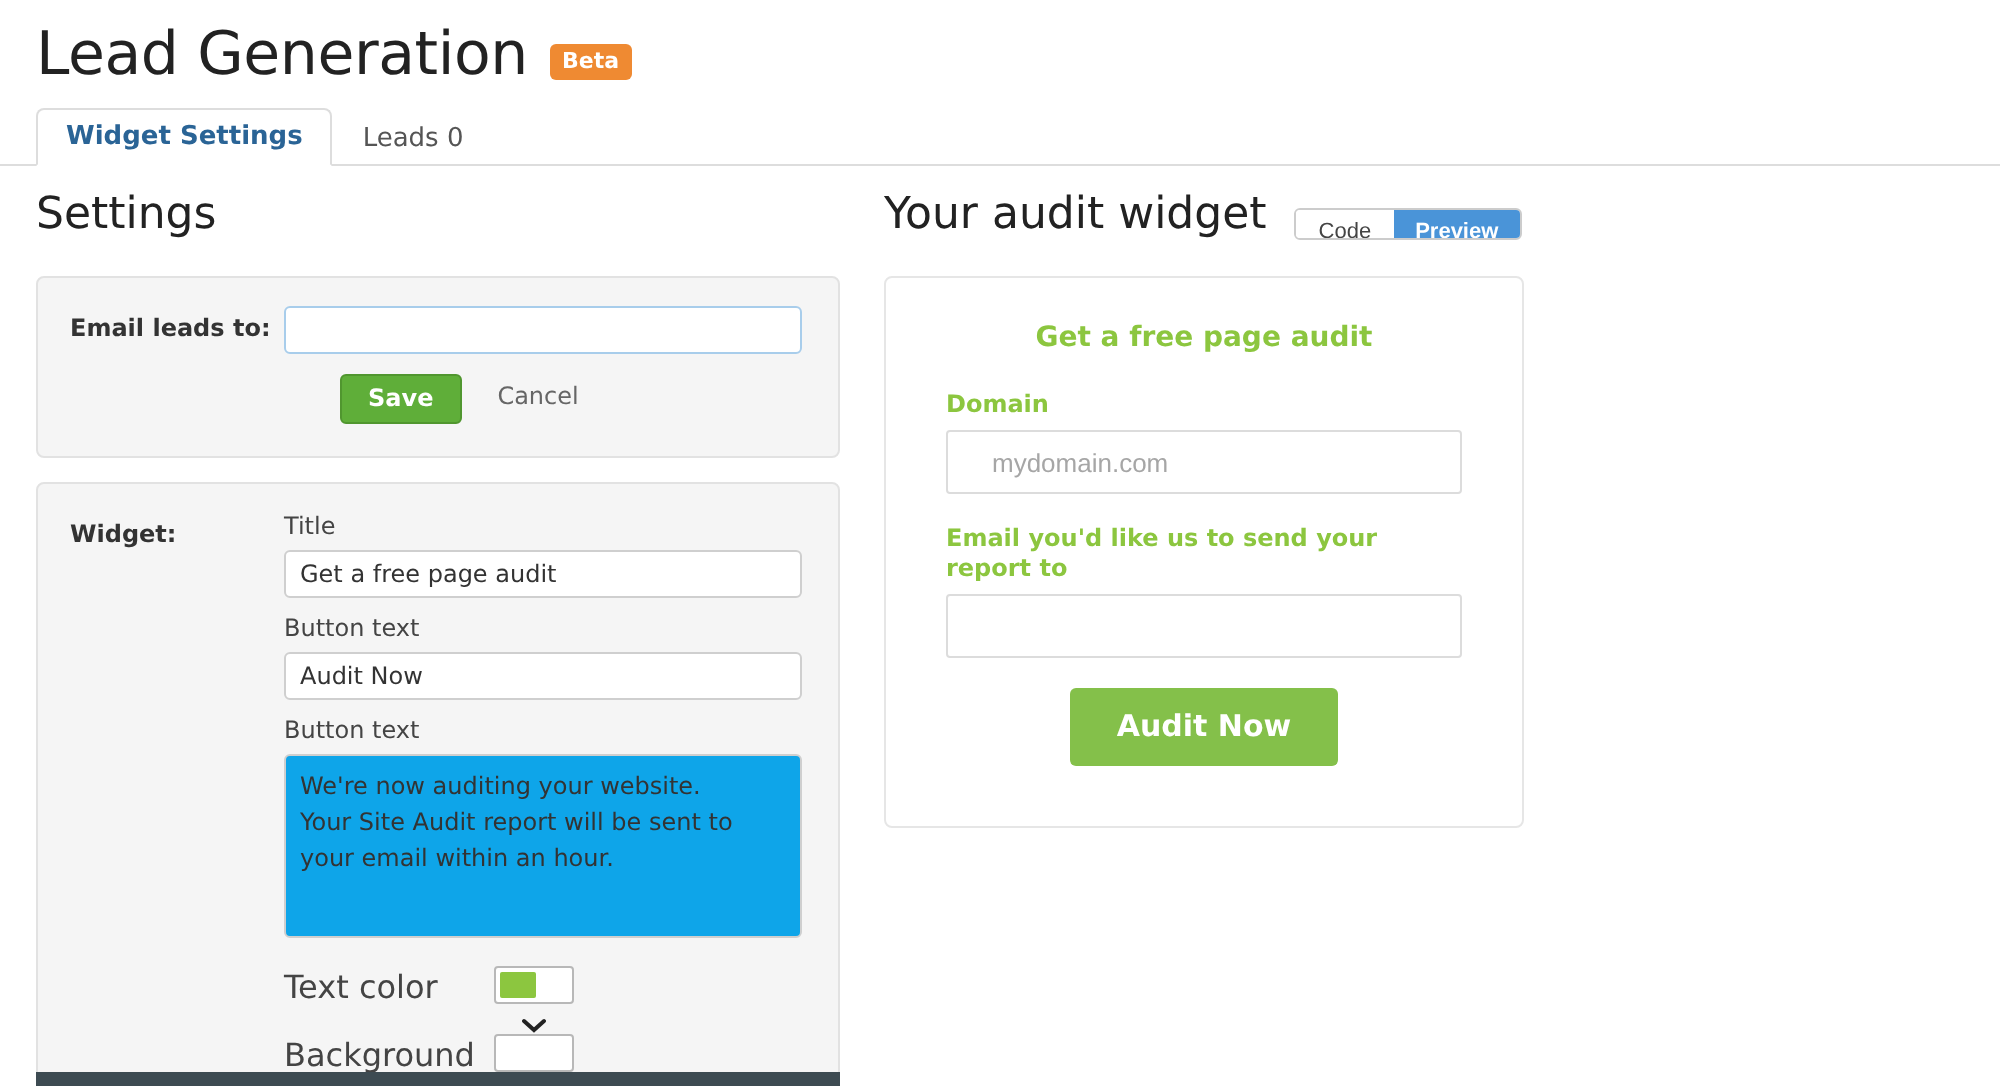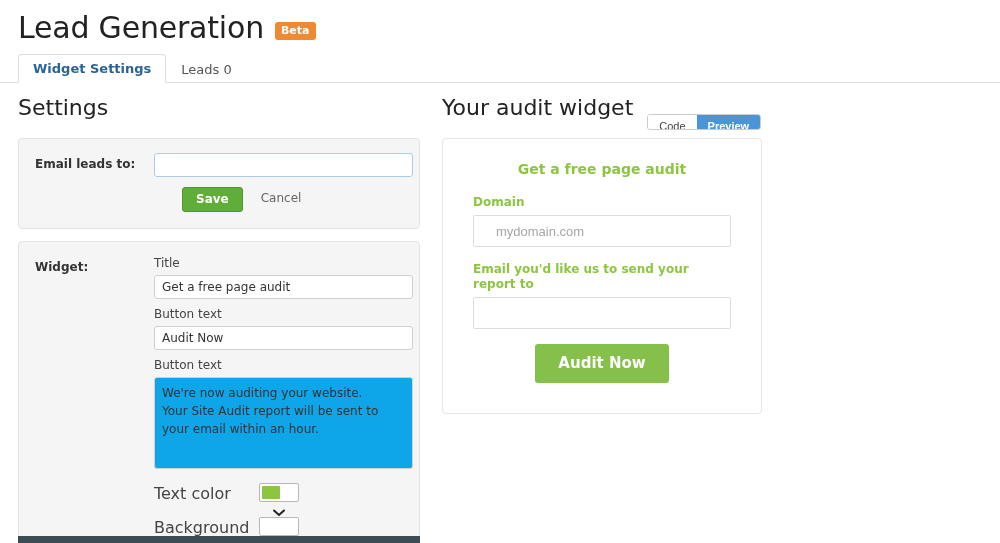--- a/index.html
+++ b/index.html
@@ -93,21 +93,21 @@
 
   
   .toggle-group {
     display: flex;
     border-radius: 3px;
     overflow: hidden;
     border: 1px solid #cccccc;
     height: 16px;
     align-self: center;
     position: relative;
-    top: 12px;
+    top: 2px;
   }
   .toggle-btn {
     font-size: 11px;
     padding: 0 11px;
     line-height: 22px;
     background: #ffffff;
     color: #444444;
     cursor: pointer;
     border: none;
   }
@@ -118,21 +118,20 @@
   }
 
   
   .panel {
     background: #f5f5f5;
     border: 1px solid #e2e2e2;
     border-radius: 4px;
     margin-bottom: 12px;
     padding: 14px 16px 16px 16px;
     display: flex;
-    gap: 12px;
   }
   .panel-label {
     width: 107px;
     flex: 0 0 107px;
     font-size: 12px;
     font-weight: bold;
     color: #333333;
     padding-top: 4px;
     line-height: 15px;
   }

